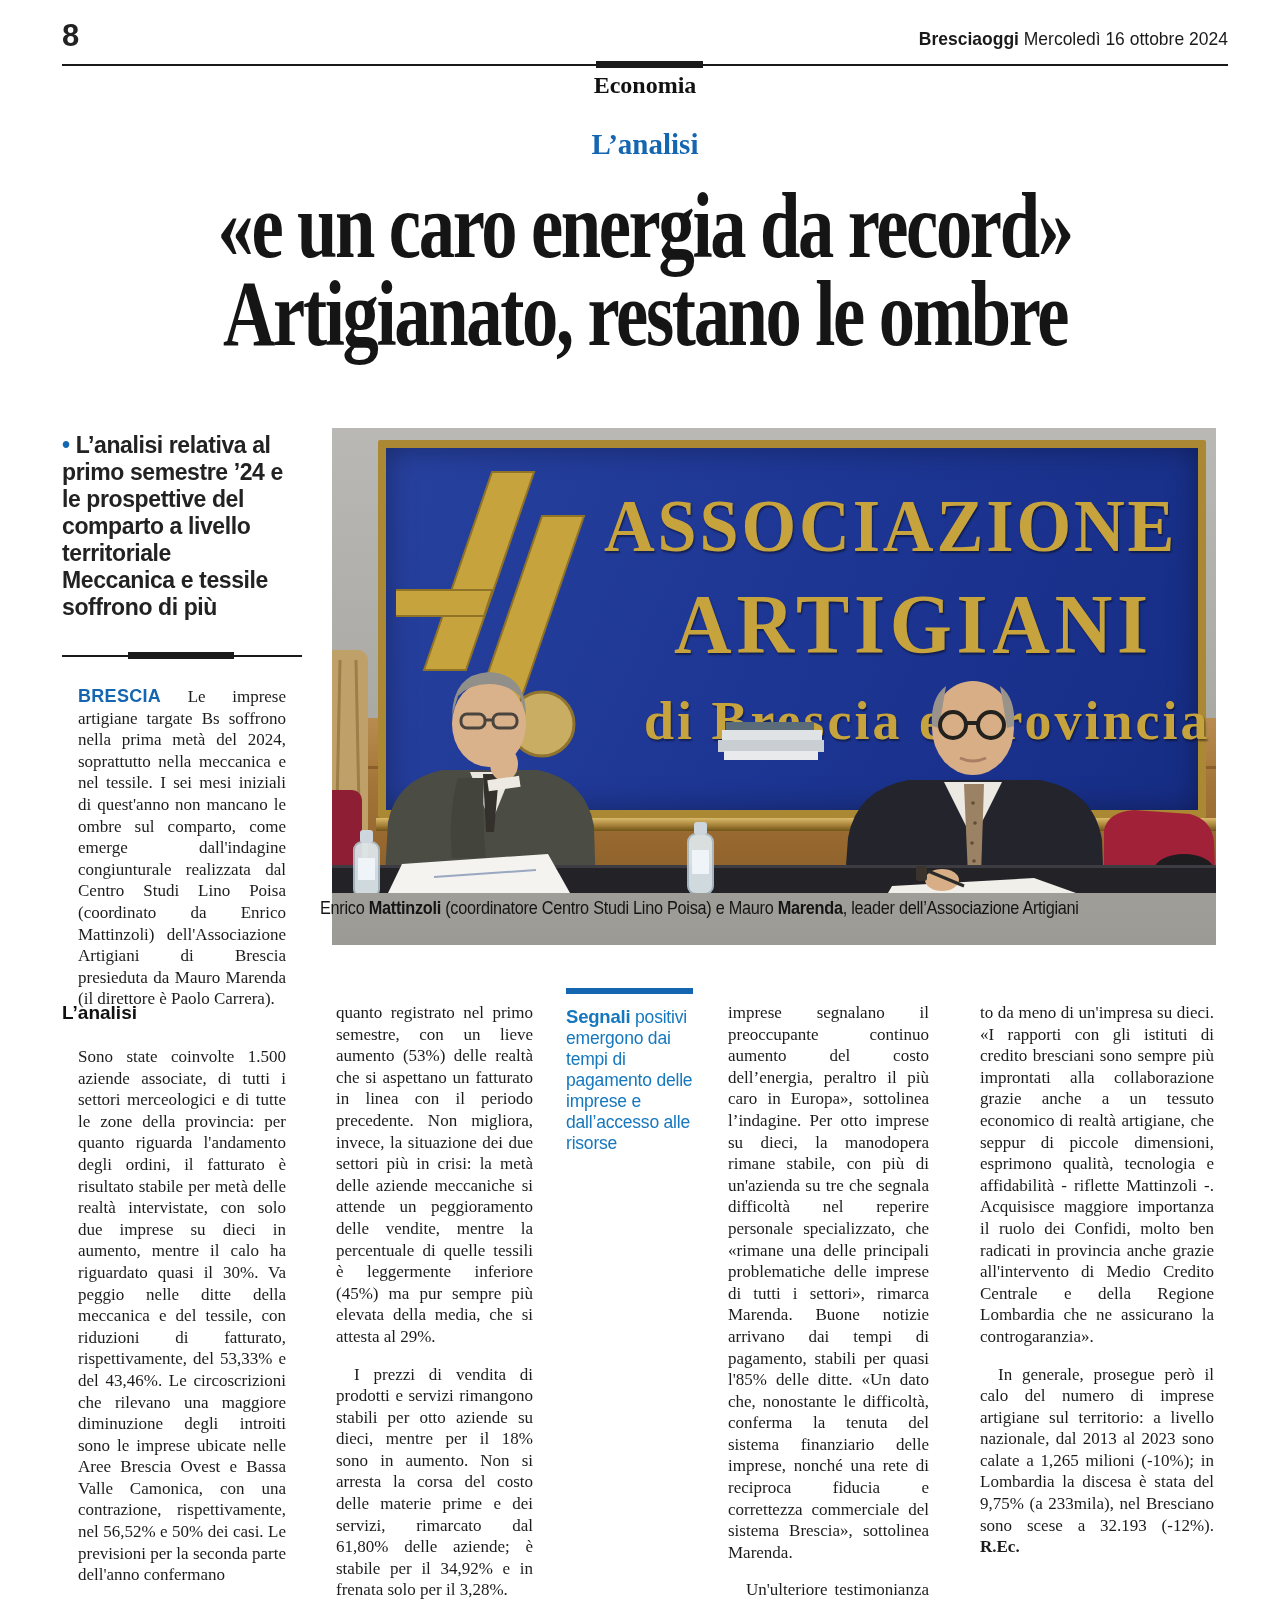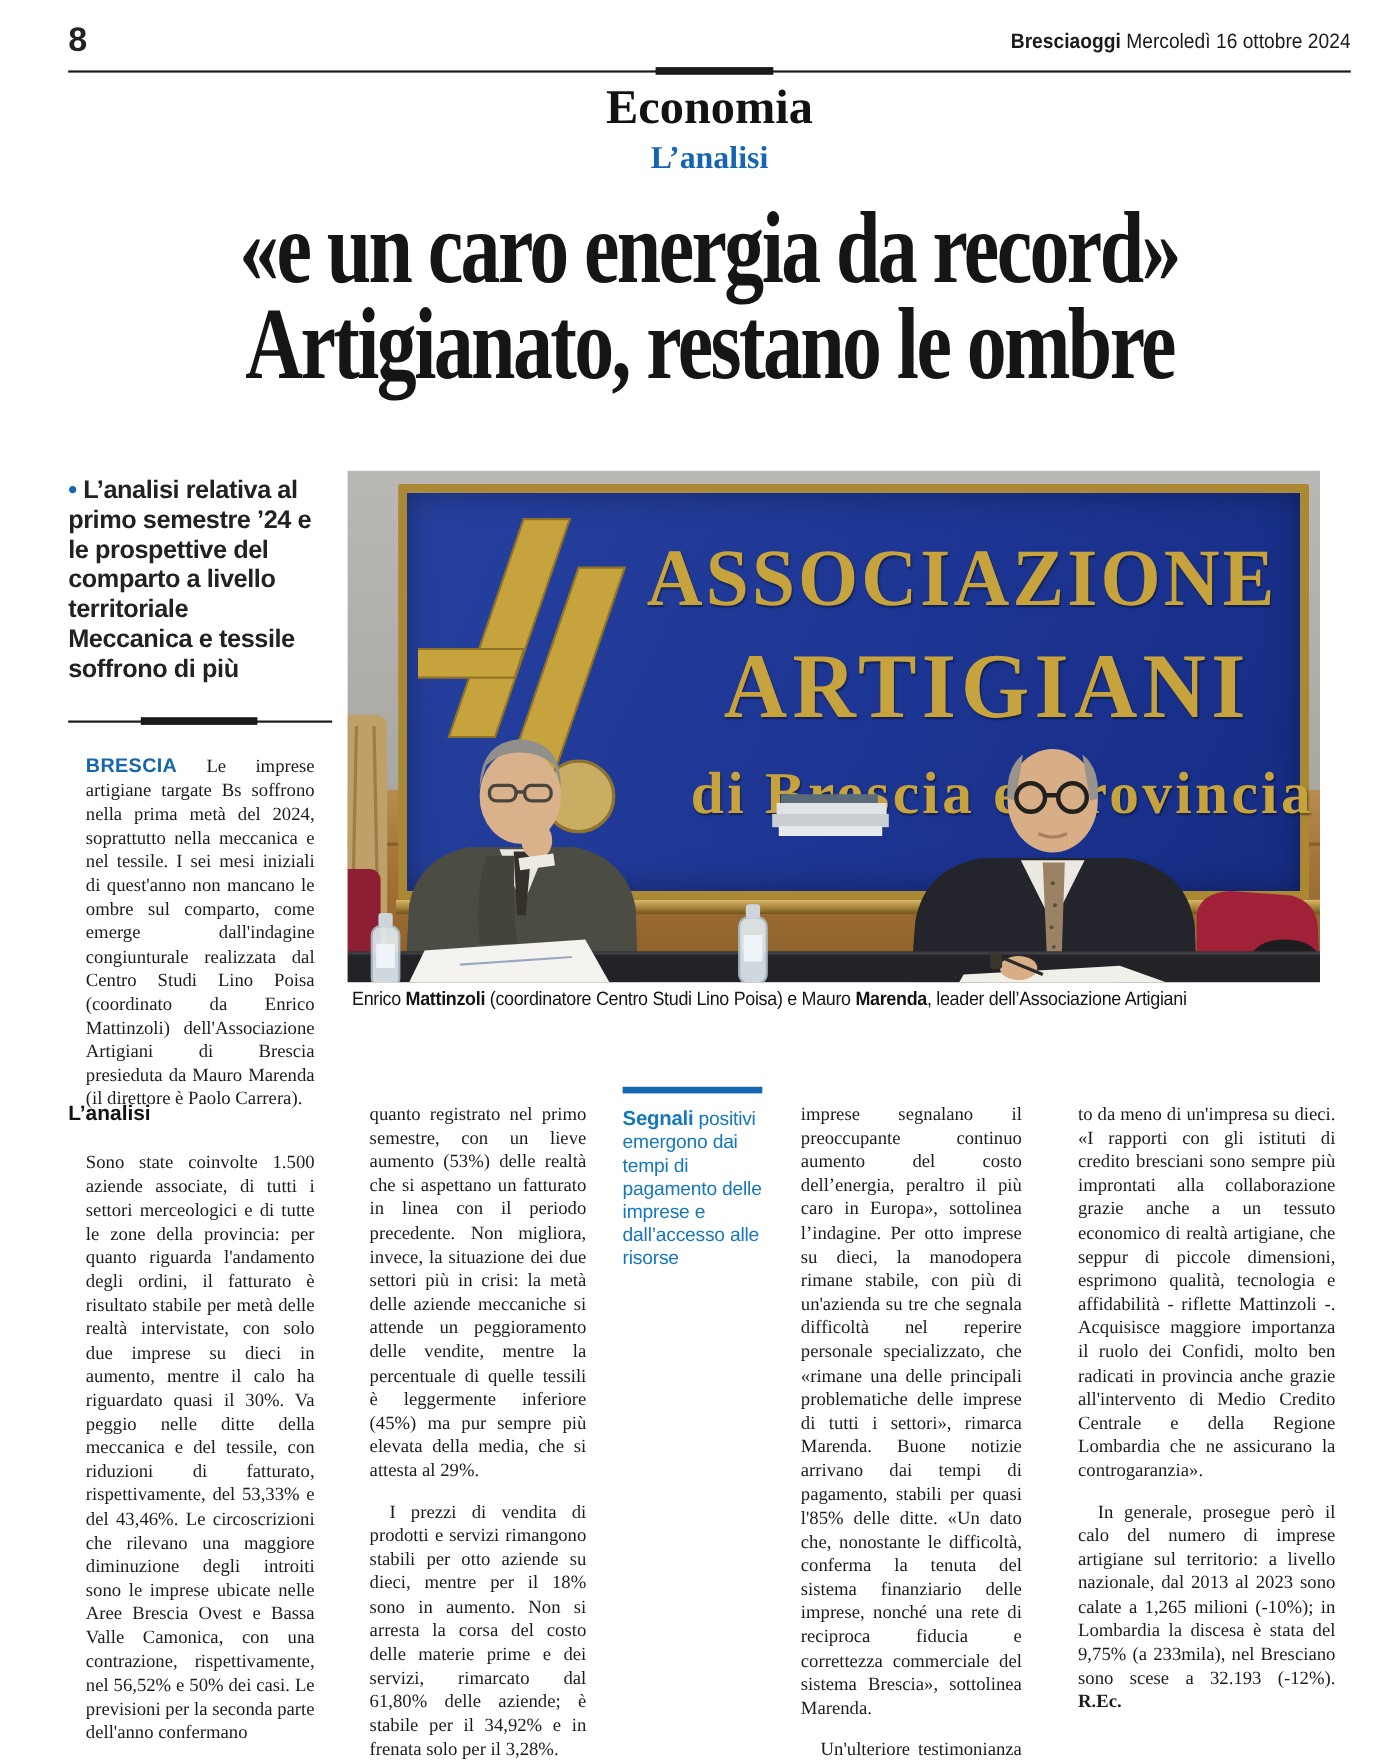--- a/index.html
+++ b/index.html
@@ -11,21 +11,21 @@
   .page-num{left:62px;top:18px;font-family:"Liberation Sans",sans-serif;
             font-size:31px;font-weight:bold;letter-spacing:-1px;color:#222;}
   .masthead{right:43px;top:28px;font-family:"Liberation Sans",sans-serif;
             font-size:19px;color:#1a1a1a;transform:scaleX(.92);transform-origin:right center;
             white-space:nowrap;}
   .masthead b{font-weight:bold;}
   .rule-main{left:62px;top:64px;width:1166px;height:2px;background:#1a1a1a;}
   .rule-thick{left:596px;top:61px;width:107px;height:7px;background:#1a1a1a;}
 
   .section-title{left:62px;top:72px;width:1166px;text-align:center;
-      font-weight:bold;font-size:44px;letter-spacing:0px;color:#121212;}
+      font-weight:bold;font-size:24px;letter-spacing:0px;color:#121212;}
   .section-sub{left:62px;top:128px;width:1166px;text-align:center;
       font-weight:bold;font-size:29px;color:#1566b1;}
 
   
   .headline{left:62px;top:182px;width:1166px;text-align:center;color:#151515;}
   .headline .hl{display:block;line-height:88px;height:88px;white-space:nowrap;}
   .headline .hl span{display:inline-block;font-weight:bold;font-size:93px;
       letter-spacing:-3px;transform:scaleX(.78);transform-origin:center;}
 
   
@@ -43,21 +43,21 @@
      font-weight:bold;font-size:23px;line-height:27px;letter-spacing:-0.4px;color:#222;}
   .summary .bullet{color:#1566b1;}
   .summary p{margin:0;}
   .rule-sum{left:62px;top:655px;width:240px;height:2px;background:#1a1a1a;}
   .rule-sum-thick{left:128px;top:652px;width:106px;height:7px;background:#1a1a1a;}
   .lead{left:62px;top:670px;width:240px;}
   .col1-sub{left:62px;top:1002px;width:240px;}
   .col1{left:62px;top:1030px;width:240px;}
 
   
-  .photo{left:316px;top:428px;width:884px;height:465px;overflow:hidden;
+  .photo{left:332px;top:428px;width:884px;height:517px;overflow:hidden;
          background:linear-gradient(#b9b8b4,#a9a8a3 60%,#9c9a95);}
   .wood{position:absolute;left:0;top:290px;width:884px;height:175px;
         background:linear-gradient(#b88c50 0%,#a5763a 35%,#8a5d28 100%);}
   .cab-seam{position:absolute;background:#6f4a1e;opacity:.55;}
   .molding{position:absolute;left:44px;top:390px;width:846px;height:13px;
         background:linear-gradient(#d9b96a,#a8833a 55%,#6f5418);}
   .sign{position:absolute;left:46px;top:12px;width:812px;height:362px;
         border:8px solid #ab8833;border-radius:2px;
         background:linear-gradient(115deg,#27419f 0%,#1e3795 45%,#162d85 100%);
         box-shadow:inset 0 0 30px rgba(0,0,0,.35);}

